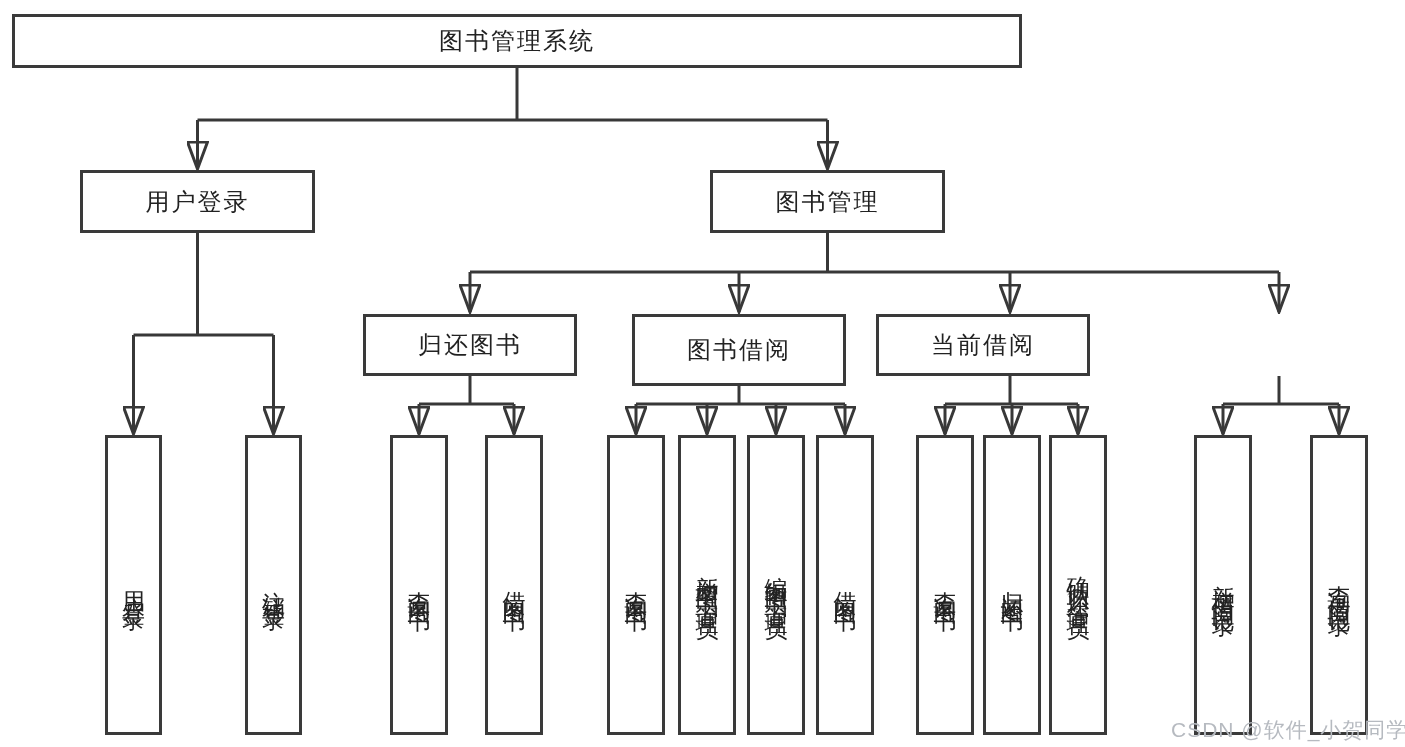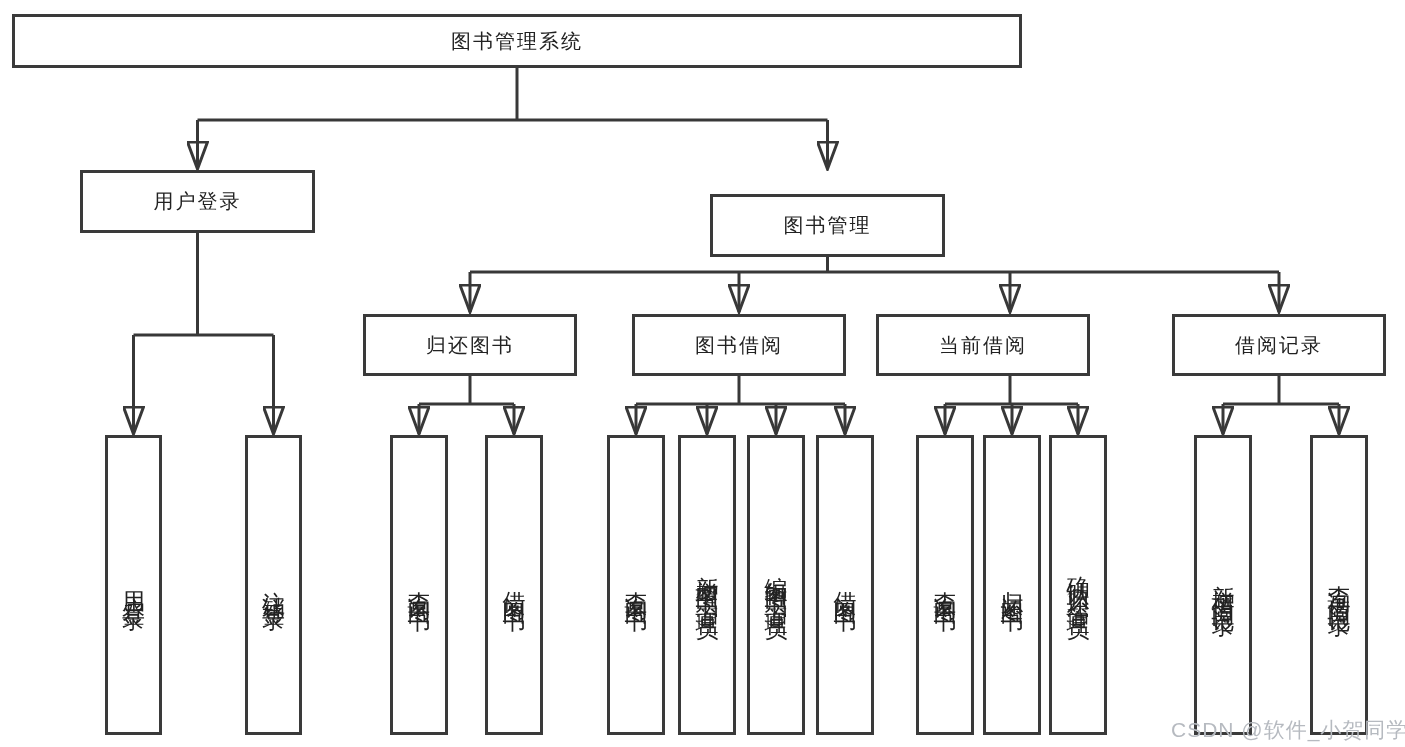--- a/index.html
+++ b/index.html
@@ -24,21 +24,21 @@
     position: absolute;
     box-sizing: border-box;
     background: #ffffff;
     border: 3px solid #3a3a3a;
     display: flex;
     align-items: center;
     justify-content: center;
     color: #222222;
   }
   .hlabel {
-    font-size: 20px;
+    font-size: 24px;
     letter-spacing: 2px;
     white-space: nowrap;
   }
   .leaf { top: 435px; width: 58px; height: 300px; }
   .vlabel {
     writing-mode: vertical-rl;
     text-orientation: mixed;
     font-size: 23px;
     letter-spacing: 6px;
     line-height: 1;
@@ -120,35 +120,32 @@
     </g>
   </svg>
 
   <div class="box" style="left:12px; top:14px; width:1010px; height:54px;">
     <span class="hlabel">图书管理系统</span>
   </div>
 
   <div class="box" style="left:80px; top:170px; width:235px; height:63px;">
     <span class="hlabel">用户登录</span>
   </div>
-  <div class="box" style="left:710px; top:170px; width:235px; height:63px;margin-top:24px;">
+  <div class="box" style="left:710px; top:170px; width:235px; height:63px;">
     <span class="hlabel">图书管理</span>
   </div>
 
   <div class="box" style="left:363px; top:314px; width:214px; height:62px;">
     <span class="hlabel">归还图书</span>
   </div>
-  <div class="box" style="left:632px; top:314px; width:214px; height:62px;">
+  <div class="box" style="left:632px; top:314px; width:214px; height:72px;">
     <span class="hlabel">图书借阅</span>
   </div>
   <div class="box" style="left:876px; top:314px; width:214px; height:62px;">
     <span class="hlabel">当前借阅</span>
-  </div>
-  <div class="box" style="left:1172px; top:314px; width:214px; height:62px;">
-    <span class="hlabel">借阅记录</span>
   </div>
 
   <div class="box leaf" style="left:105px; width:57px;">
     <span class="vlabel">用户登录</span>
   </div>
   <div class="box leaf" style="left:245px; width:57px;">
     <span class="vlabel">注销登录</span>
   </div>
 
   <div class="box leaf" style="left:390px;">

